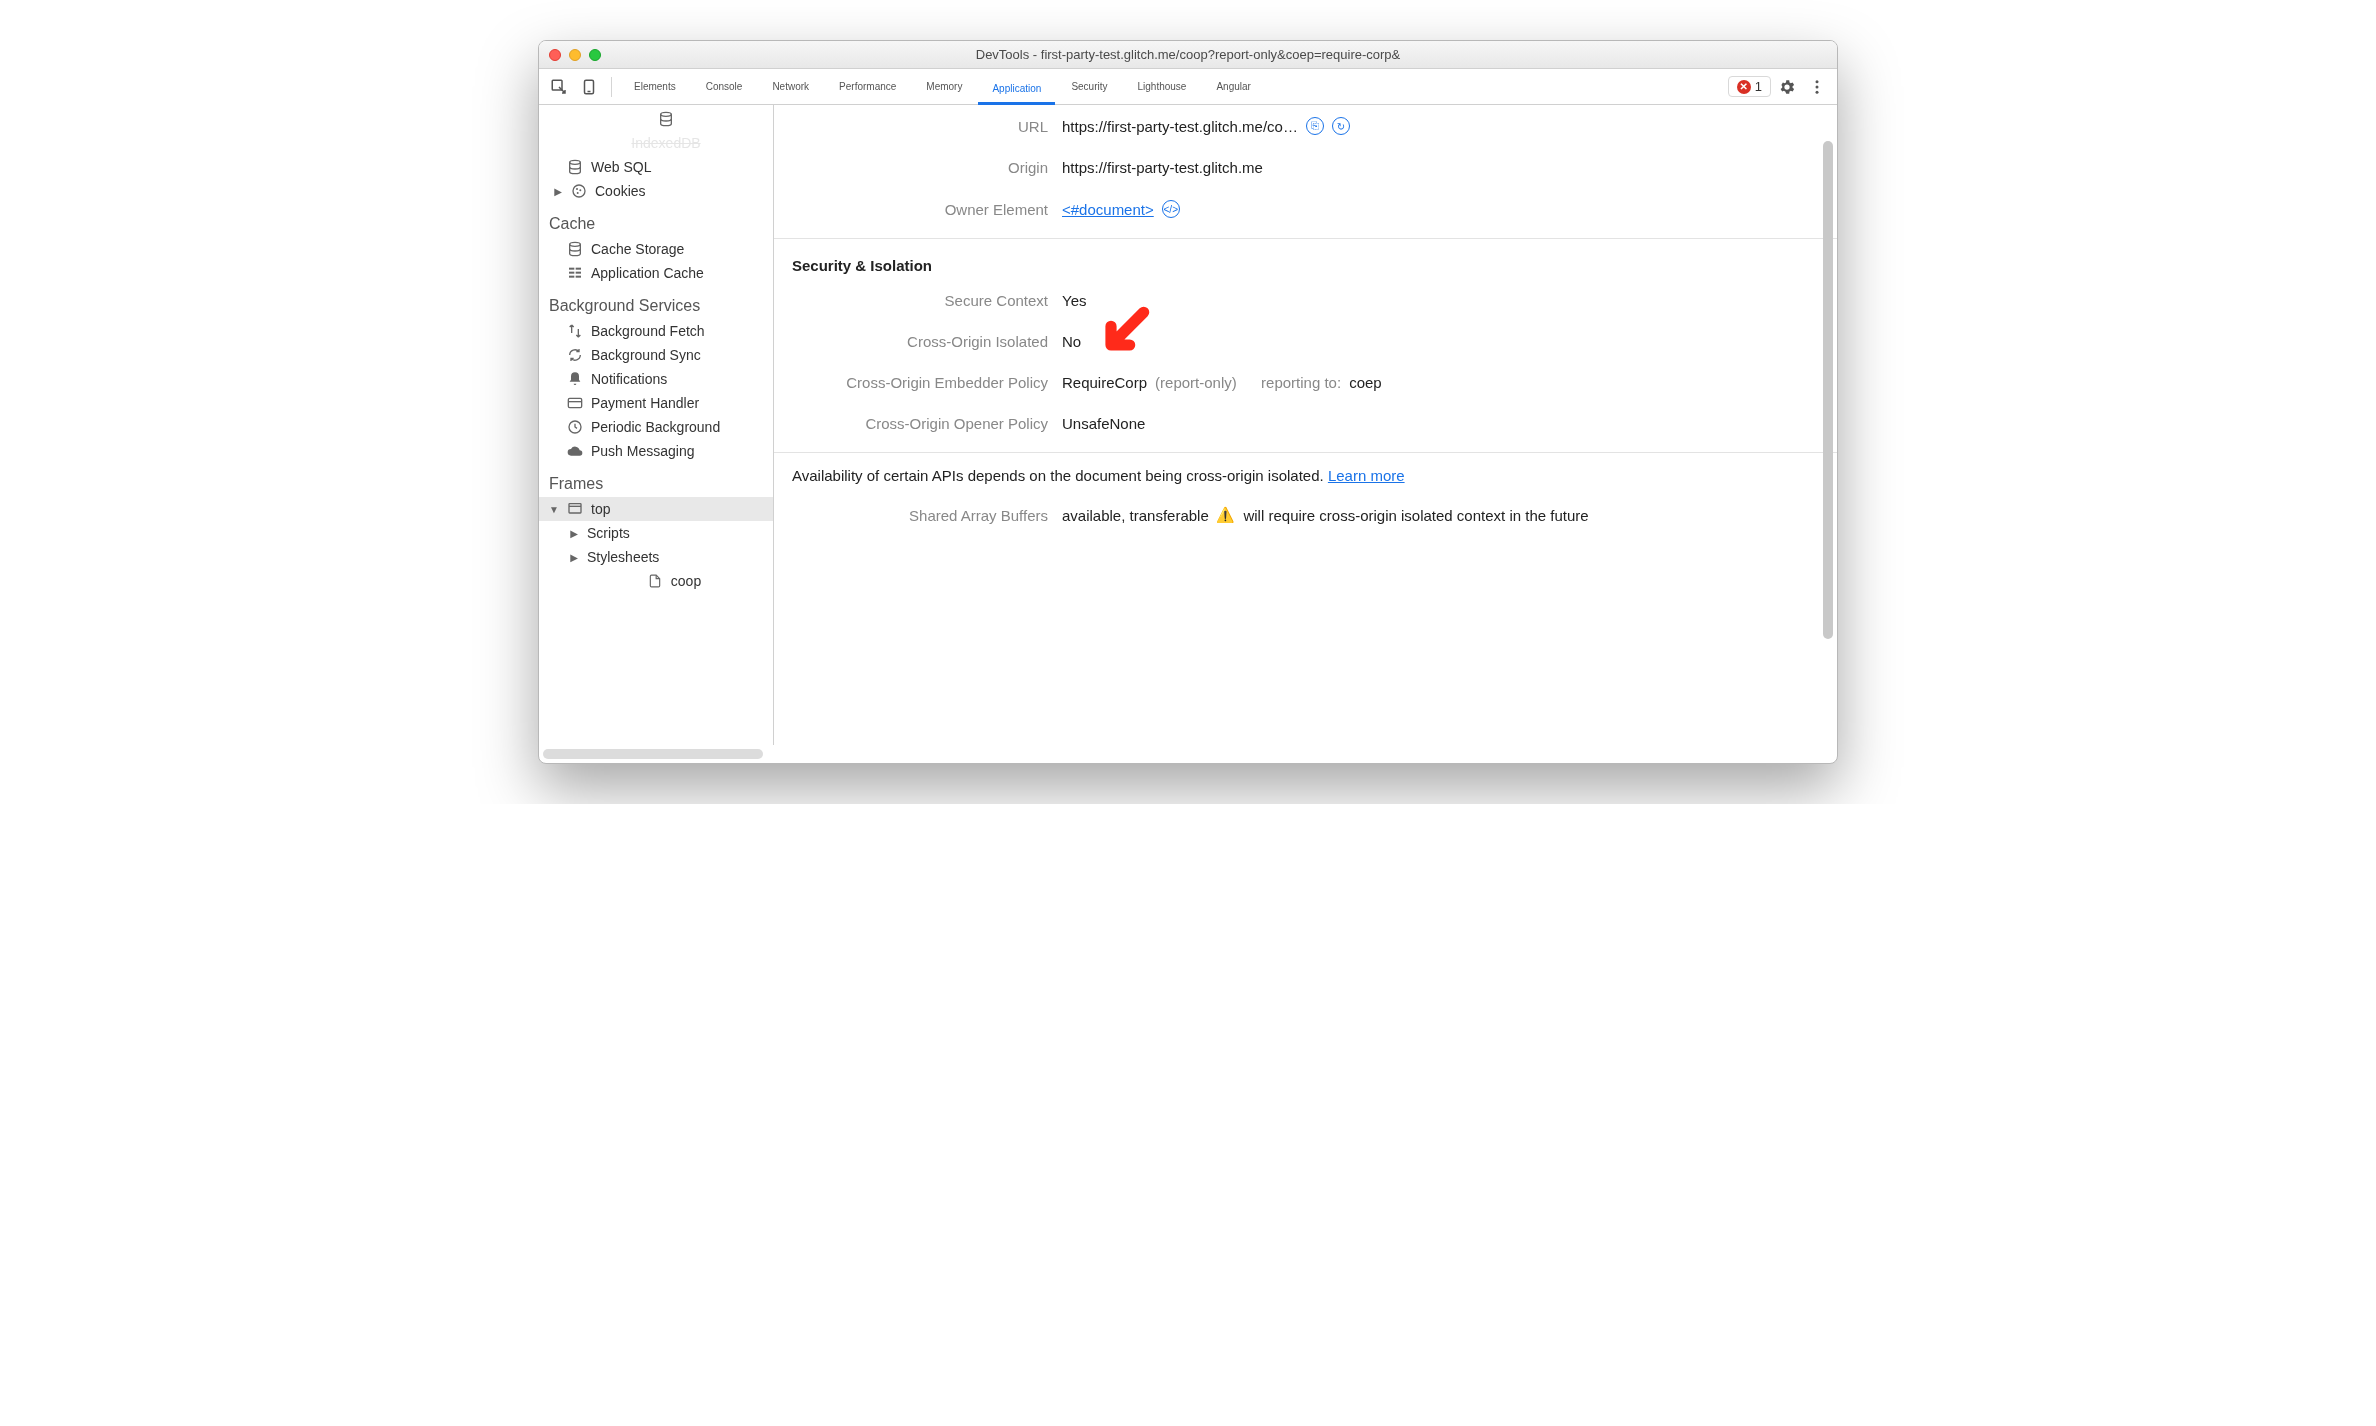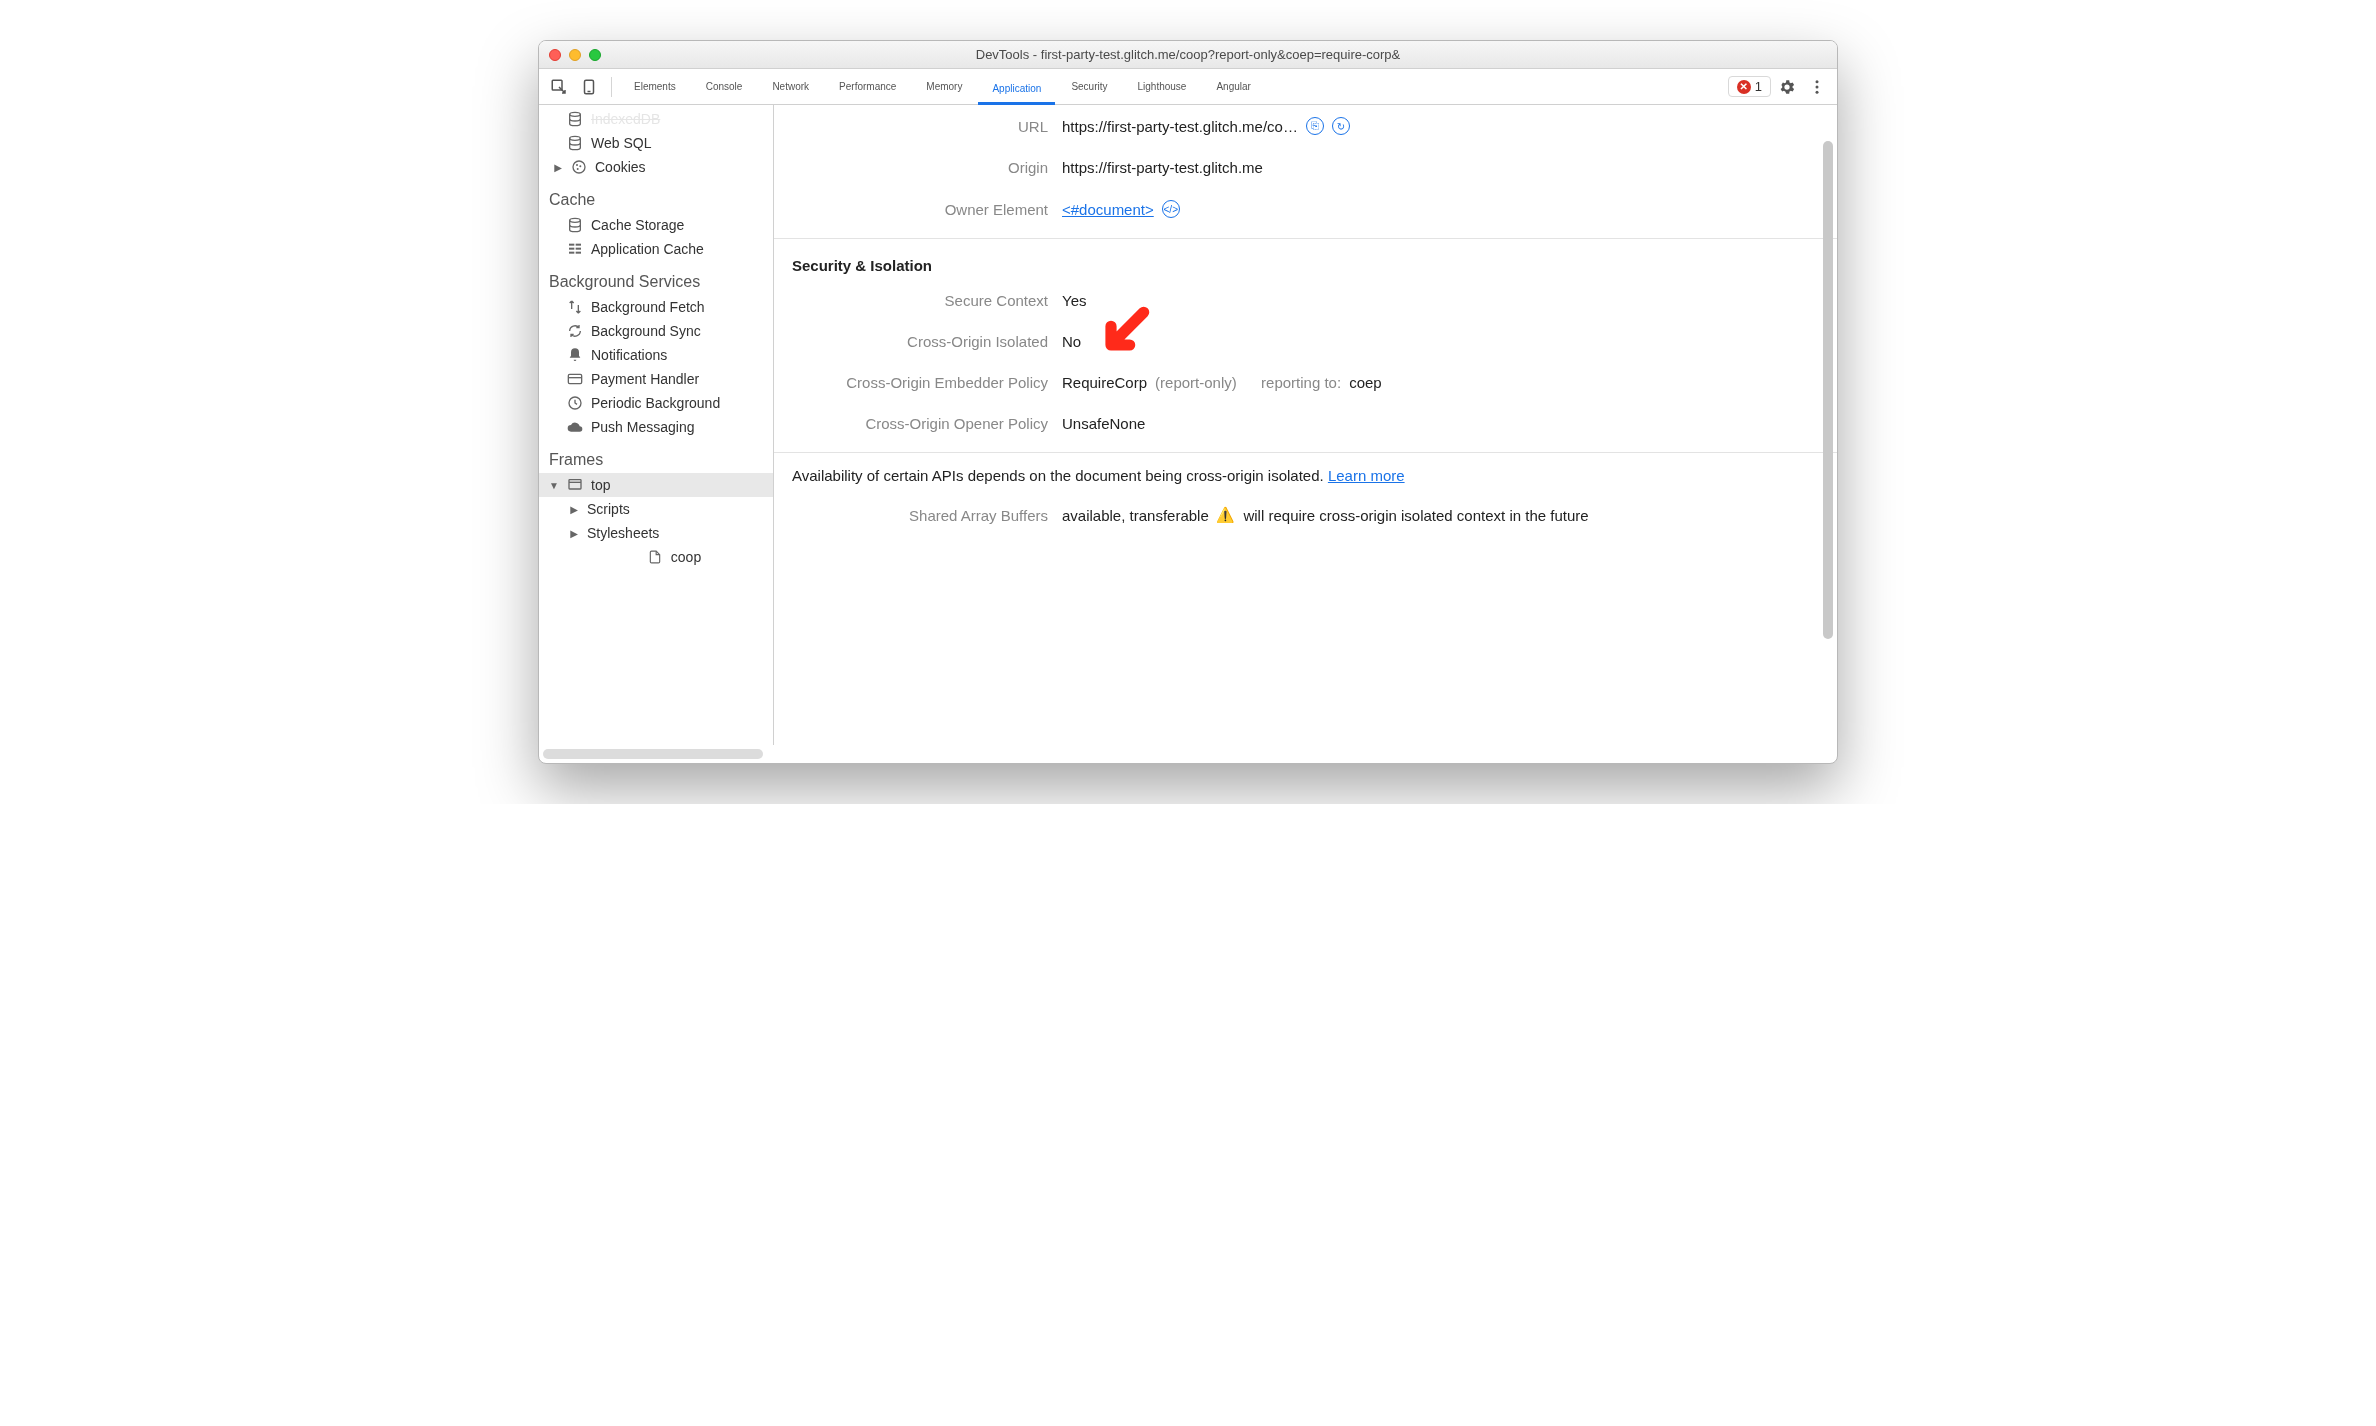--- a/index.html
+++ b/index.html
@@ -132,21 +132,21 @@
           <circle cx="12" cy="5" r="2"></circle>
           <circle cx="12" cy="12" r="2"></circle>
           <circle cx="12" cy="19" r="2"></circle>
         </svg>
     </div>
   </div>
 
   <div class="body">
 
     <div class="sidebar">
-      <div class="sb-item" style="padding-left:28px; color:#aaa;">
+      <div class="sb-item" style="padding-left:28px; color:#aaa;flex-direction:column;">
         <span class="ic">
           <svg width="16" height="16" viewBox="0 0 24 24" fill="none" stroke="currentColor" stroke-width="2">
               <ellipse cx="12" cy="5" rx="8" ry="3"></ellipse>
               <path d="M4 5v14a8 3 0 0016 0V5"></path>
               <path d="M4 12a8 3 0 0016 0"></path>
             </svg>
         </span>
         <span style="text-decoration:line-through; opacity:0.3;">IndexedDB</span>
       </div>
       <div class="sb-item" style="padding-left:28px;">

